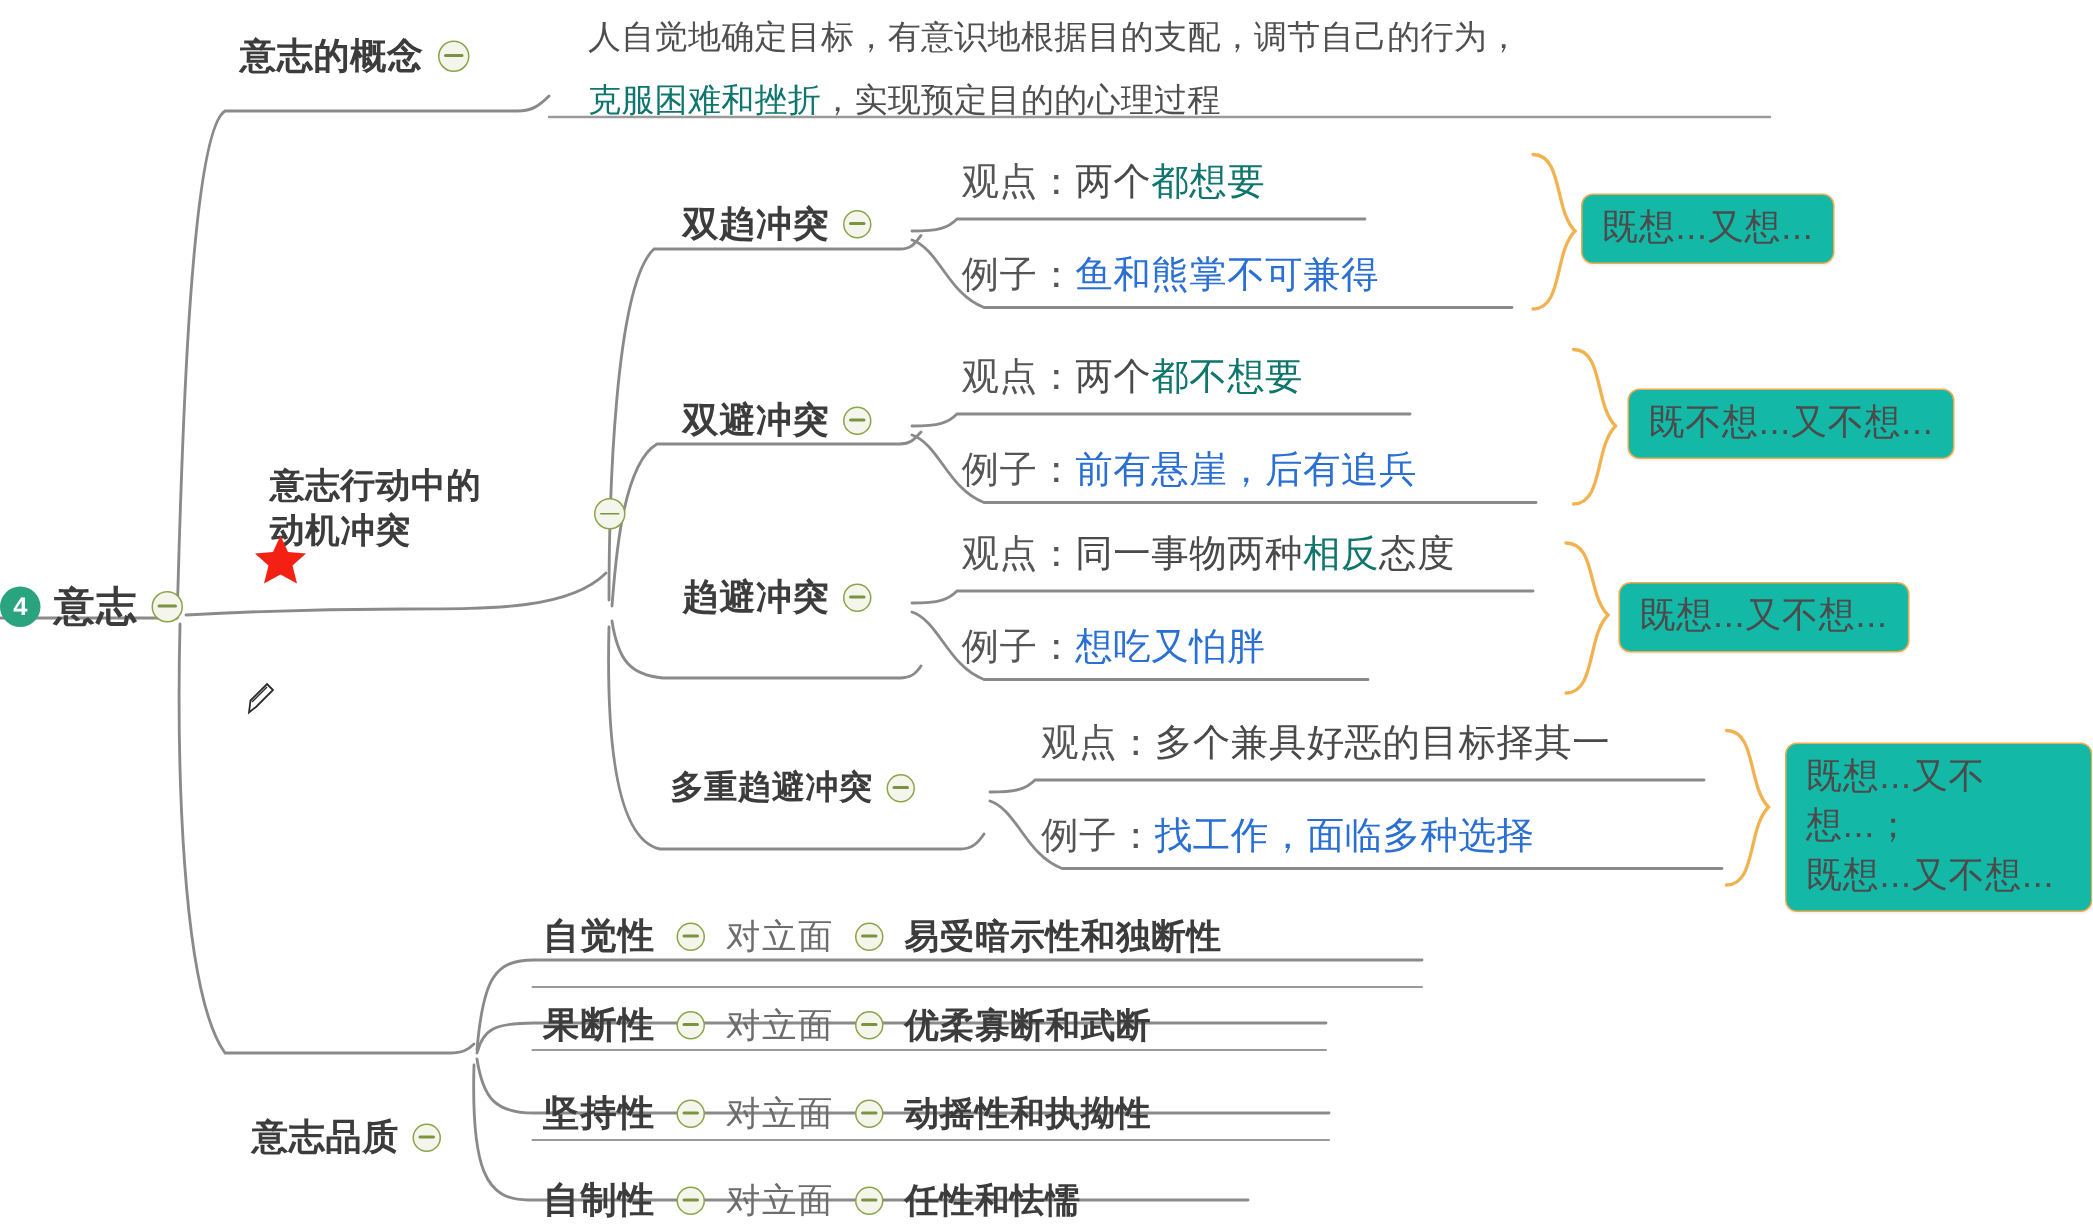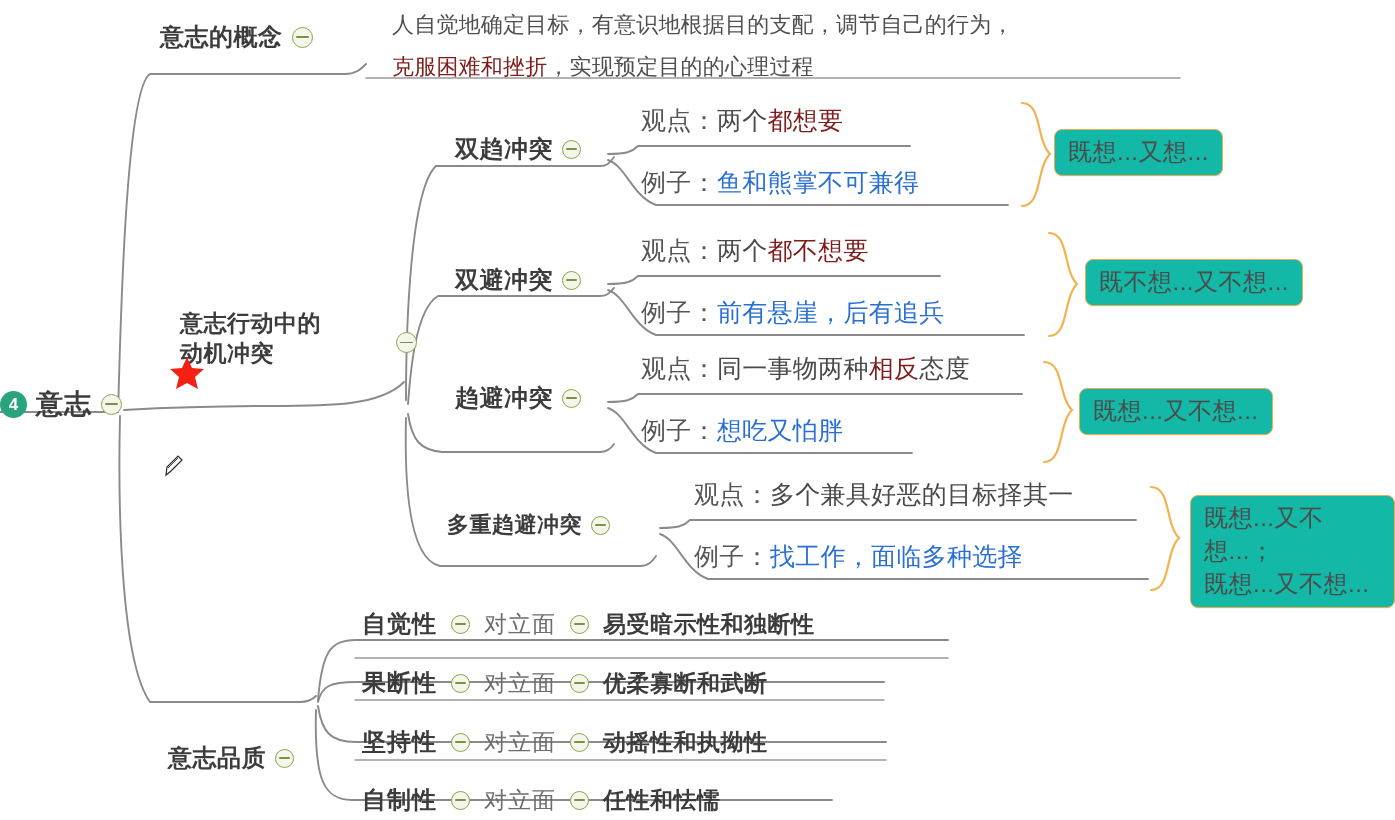--- a/index.html
+++ b/index.html
@@ -52,21 +52,21 @@
   }
   .toggle.sm{width:17px;height:17px;}
 
   .row{display:flex;align-items:center;gap:9px;}
 
   
   .detail{
     font-size:25px;color:#4a4a4a;letter-spacing:.3px;font-weight:400;
   }
   .detail .lead{color:#555;}
-  .hl-red{color:#7f1d1d;}
+  .hl-red{color:#0f766e;}
   .hl-blue{color:#2a6fd4;}
 
   
   .concept-text{
     position:absolute;left:392px;top:4px;width:785px;
     font-size:22px;line-height:42px;color:#4f4f4f;letter-spacing:.2px;
   }
 
   
   .star{

